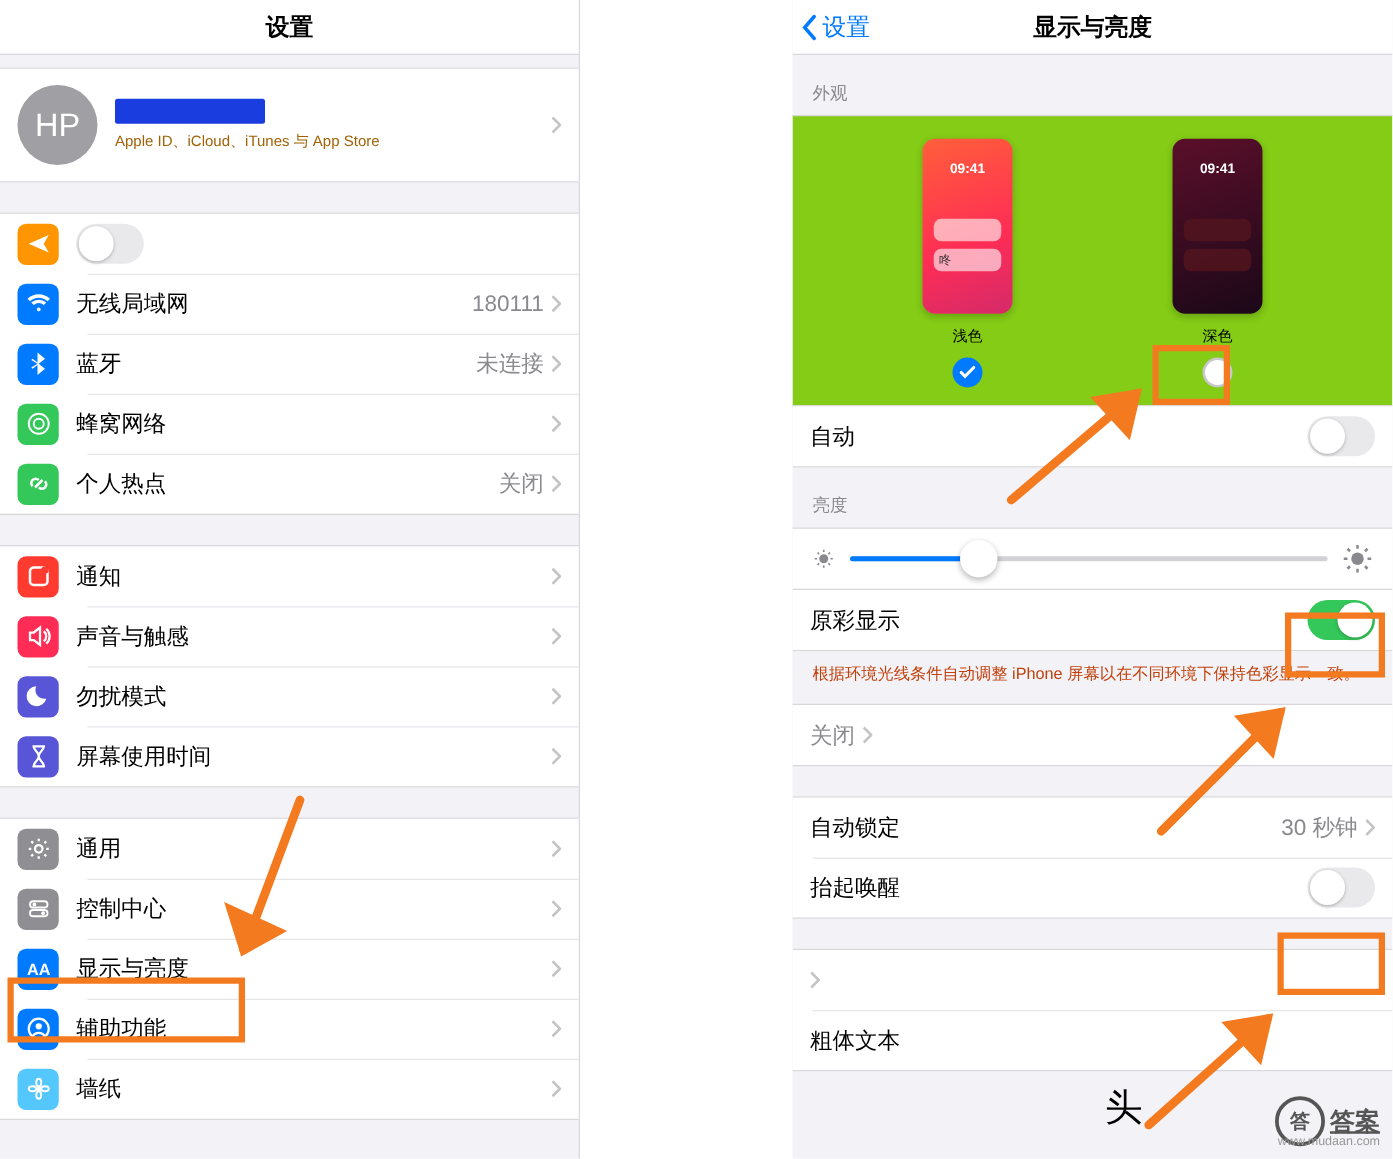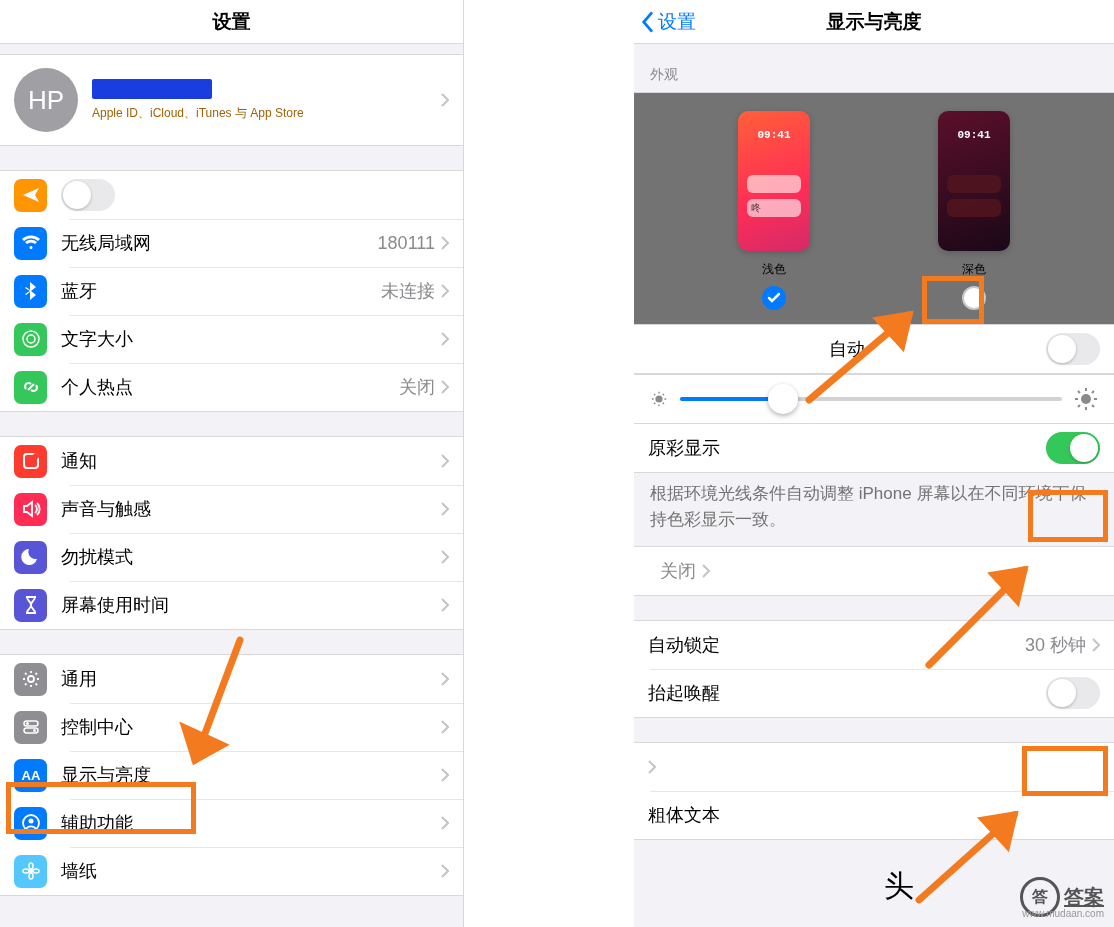--- a/index.html
+++ b/index.html
@@ -16,52 +16,52 @@
   .hdr .back svg { width:14px; height:22px; margin-right:4px; }
   
   .group { margin-top:24px; background:#fff; border-top:1px solid #d8d8dc; border-bottom:1px solid #d8d8dc; }
   .group.first { margin-top:10px; }
   .row { min-height:48px; display:flex; align-items:center; padding:0 14px 0 14px; position:relative; }
   .row + .row::before { content:""; position:absolute; left:70px; right:0; top:0; height:1px; background:#e5e5ea; }
   .row.no-icon + .row.no-icon::before, .right .row + .row::before { left:16px; }
   .icon { width:33px; height:33px; border-radius:7px; margin-right:14px; display:flex; align-items:center; justify-content:center; color:#fff; flex:0 0 33px; }
   .icon svg { width:20px; height:20px; }
   .label { font-size:18px; flex:1; color:#000; }
-  .value { font-size:18px; color:#8a8a8e; margin-right:6px;margin-left:12px; }
+  .value { font-size:18px; color:#8a8a8e; margin-right:6px; }
   .chev { color:#c4c4c7; }
   .chev svg { width:8px; height:14px; display:block; }
   .toggle { width:54px; height:32px; border-radius:16px; background:#e9e9eb; position:relative; }
   .toggle .knob { position:absolute; width:28px; height:28px; border-radius:50%; background:#fff; top:2px; left:2px; box-shadow:0 1px 3px rgba(0,0,0,0.25); }
   .toggle.on { background:#34c759; }
   .toggle.on .knob { left:24px; }
   
   .appleid { height:90px; }
   .avatar { width:64px; height:64px; border-radius:50%; background:#9f9fa4; color:#fff; display:flex; align-items:center; justify-content:center; font-size:26px; font-weight:500; margin-right:14px; flex:0 0 64px; }
   .appleid .txts { flex:1; display:flex; flex-direction:column; justify-content:center; }
   .redact { width:120px; height:20px; background:#1a3de0; border-radius:2px; margin-bottom:6px; }
   .sub { font-size:12px; color:#a16207; }
   
   .sect-hdr { font-size:14px; color:#8a8a8e; padding:22px 16px 8px; }
-  .appearance { background:#737373; border-top:1px solid #d8d8dc; border-bottom:1px solid #d8d8dc; padding:18px 0 14px;font-family:Liberation Mono, monospace; }
+  .appearance { background:#84cc16; border-top:1px solid #d8d8dc; border-bottom:1px solid #d8d8dc; padding:18px 0 14px; }
   .app-row { display:flex; justify-content:space-around; padding:0 40px; }
   .opt { display:flex; flex-direction:column; align-items:center; width:120px; }
   .phone-thumb { width:72px; height:140px; border-radius:10px; overflow:hidden; box-shadow:0 2px 6px rgba(0,0,0,0.2); display:flex; flex-direction:column; }
   .ph-light { background:linear-gradient(160deg,#ff5f3a,#ff2d55 60%,#d42a6a); }
   .ph-dark { background:linear-gradient(160deg,#5b0f2a,#1a0818); }
   .ph-time { color:#fff; font-size:11px; text-align:center; padding-top:18px; font-weight:600; }
   .ph-body { flex:1; display:flex; flex-direction:column; justify-content:center; align-items:center; gap:6px; }
   .wdg { width:54px; height:18px; border-radius:6px; }
   .ph-light .wdg { background:rgba(255,255,255,0.6); }
   .ph-dark .wdg { background:rgba(80,20,30,0.9); }
   .ph-light .wdg.txt::after { content:"咚"; color:#333; font-size:10px; display:block; text-align:left; padding:2px 4px; }
   .opt-label { margin-top:10px; font-size:12px; color:#000; }
   .radio { margin-top:8px; width:24px; height:24px; border-radius:50%; border:2px solid #c7c7cc; background:#fff; display:flex; align-items:center; justify-content:center; }
   .radio.checked { background:#007aff; border-color:#007aff; }
   .radio.checked svg { width:14px; height:14px; color:#fff; }
-  .footnote { font-size:17px; color:#737373; padding:8px 16px 14px; line-height:1.5; background:#f2f2f7; }
+  .footnote { font-size:13px; color:#c2410c; padding:8px 16px 14px; line-height:1.5; background:#f2f2f7; }
   
   .bright-row { background:#fff; border-top:1px solid #d8d8dc; border-bottom:1px solid #d8d8dc; padding:12px 16px; display:flex; align-items:center; gap:12px; position:relative; }
   .sun { color:#8a8a8e; }
   .sun svg { display:block; }
   .track { flex:1; height:4px; border-radius:2px; background:#d1d1d6; position:relative; }
   .fill { position:absolute; left:0; top:0; height:100%; background:#007aff; border-radius:2px; }
   .thumb { position:absolute; top:50%; width:30px; height:30px; border-radius:50%; background:#fff; box-shadow:0 2px 5px rgba(0,0,0,0.3); transform:translate(-50%,-50%); }
   
   .hl { position:absolute; border:5px solid #f47a1f; pointer-events:none; z-index:5; }
   .arrow { position:absolute; z-index:5; pointer-events:none; }
@@ -224,21 +224,21 @@
               <use href="#chev"></use>
             </svg>
           </span>
       </div>
       <div class="row">
         <div class="icon" style="background:#34c759">
             <svg>
               <use href="#cell"></use>
             </svg>
           </div>
-        <div class="label">文字大小</div>
+        <div class="label">蜂窝网络</div>
         <span class="chev">
             <svg>
               <use href="#chev"></use>
             </svg>
           </span>
       </div>
       <div class="row">
         <div class="icon" style="background:#34c759">
             <svg>
               <use href="#link"></use>
@@ -426,29 +426,30 @@
                 <div class="wdg"></div>
                 <div class="wdg"></div>
               </div>
           </div>
           <div class="opt-label">深色</div>
           <div class="radio"></div>
         </div>
       </div>
     </div>
 
-    <div class="group" style="margin-top:0; border-top:none;text-align:center;">
+    <div class="group" style="margin-top:0; border-top:none;">
       <div class="row no-icon">
         <div class="label">自动</div>
         <div class="toggle">
             <div class="knob"></div>
           </div>
       </div>
     </div>
 
+    <div class="sect-hdr">亮度</div>
     <div class="bright-row">
       <span class="sun">
           <svg width="18" height="18">
             <use href="#sun-sm"></use>
           </svg>
         </span>
       <div class="track">
         <div class="fill" style="width:27%"></div>
         <div class="thumb" style="left:27%"></div>
       </div>

